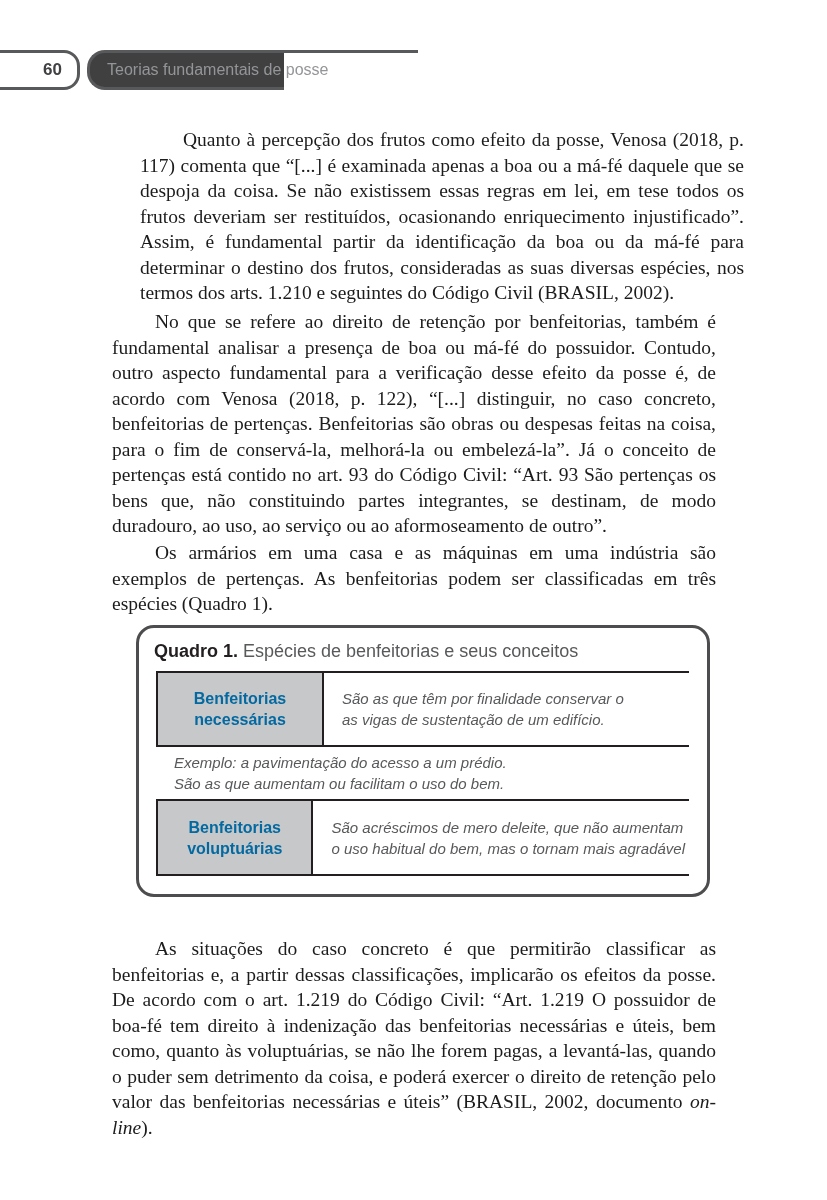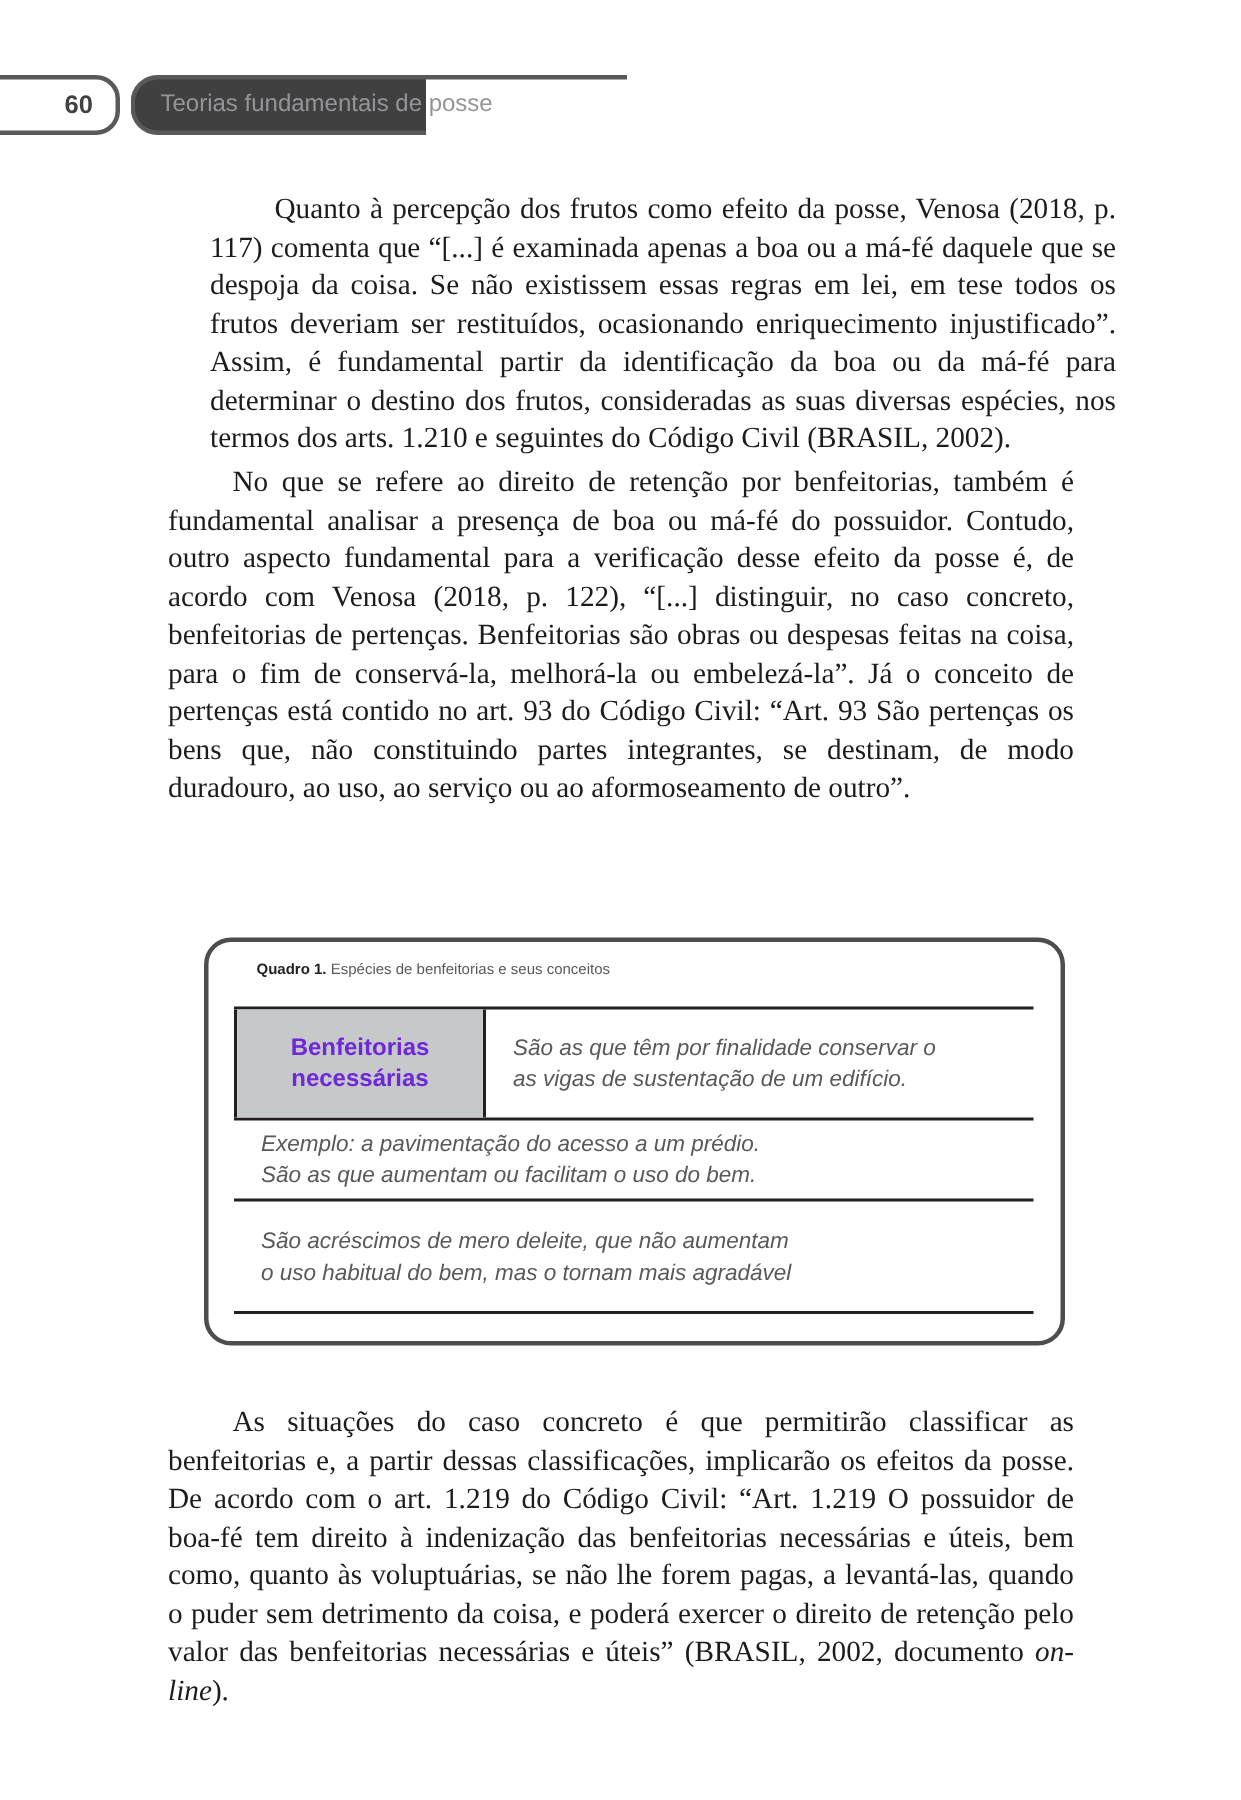--- a/index.html
+++ b/index.html
@@ -38,38 +38,38 @@
   #p3{top:540px;}
   #p4{top:936px;}
   #p4 em{font-style:italic;}
 
   
   .quadro{
     position:absolute;left:136px;top:625px;width:574px;height:272px;
     box-sizing:border-box;border:3px solid #4d4d4f;border-radius:18px;background:#fff;
   }
   .q-caption{
-    position:absolute;left:32px;top:13px;font-size:10px;color:#58595b;
+    position:absolute;left:15px;top:13px;font-size:18px;color:#58595b;
     white-space:nowrap;
     text-align:center;
   }
   .q-caption .label{font-weight:bold;color:#231f20;}
   .q-table{
     position:absolute;left:17px;top:43px;width:533px;
     border-top:2px solid #231f20;
   }
   .q-row{display:flex;border-bottom:2px solid #231f20;}
   .q-row.r1 .q-term,.q-row.r1 .q-def{min-height:72px;}
   .q-row.r2 .q-term,.q-row.r2 .q-def{min-height:51px;}
   .q-row.r3 .q-term,.q-row.r3 .q-def{min-height:73px;}
   .q-term{
     width:168px;box-sizing:border-box;background:#c7c8ca;
     border-left:2px solid #231f20;border-right:2px solid #231f20;
     display:flex;align-items:center;justify-content:center;text-align:center;
-    font-weight:bold;font-size:16px;line-height:21px;color:#6d28d9;padding:4px 6px;
+    font-weight:bold;font-size:16px;line-height:21px;color:#0369a1;padding:4px 6px;
   }
   .q-def{
     flex:1;box-sizing:border-box;display:flex;flex-direction:column;justify-content:center;
     padding:5px 4px 5px 18px;font-size:15px;line-height:21px;color:#58595b;font-style:italic;
   }
   .q-def .line{white-space:nowrap;}
 </style>
 </head>
 <body>
 
@@ -82,20 +82,21 @@
     <div class="box">
       <span>Teorias fundamentais de posse</span>
     </div>
     <div class="topline"></div>
   </div>
 
   <p id="p1" class="bodytext">Quanto à percepção dos frutos como efeito da posse, Venosa (2018, p. 117) comenta que “[...] é examinada apenas a boa ou a má-fé daquele que se despoja da coisa. Se não existissem essas regras em lei, em tese todos os frutos deveriam ser restituídos, ocasionando enriquecimento injustificado”. Assim, é fundamental partir da identificação da boa ou da má-fé para determinar o destino dos frutos, consideradas as suas diversas espécies, nos termos dos arts. 1.210 e seguintes do Código Civil (BRASIL, 2002).</p>
 
   <p id="p2" class="bodytext">No que se refere ao direito de retenção por benfeitorias, também é fundamental analisar a presença de boa ou má-fé do possuidor. Contudo, outro aspecto fundamental para a verificação desse efeito da posse é, de acordo com Venosa (2018, p. 122), “[...] distinguir, no caso concreto, benfeitorias de pertenças. Benfeitorias são obras ou despesas feitas na coisa, para o fim de conservá-la, melhorá-la ou embelezá-la”. Já o conceito de pertenças está contido no art. 93 do Código Civil: “Art. 93 São pertenças os bens que, não constituindo partes integrantes, se destinam, de modo duradouro, ao uso, ao serviço ou ao aformoseamento de outro”.</p>
 
+  <p id="p3" class="bodytext">Os armários em uma casa e as máquinas em uma indústria são exemplos de pertenças. As benfeitorias podem ser classificadas em três espécies (Quadro 1).</p>
 
   <div class="quadro">
     <div class="q-caption">
       <span class="label">Quadro 1.</span><span> Espécies de benfeitorias e seus conceitos</span>
     </div>
 
     <div class="q-table">
 
       <div class="q-row r1">
         <div class="q-term">Benfeitorias necessárias</div>
@@ -106,20 +107,21 @@
       </div>
 
       <div class="q-row r2">
         <div class="q-def">
           <div class="line">Exemplo: a pavimentação do acesso a um prédio.</div>
           <div class="line">São as que aumentam ou facilitam o uso do bem.</div>
         </div>
       </div>
 
       <div class="q-row r3">
+        <div class="q-term">Benfeitorias voluptuárias</div>
         <div class="q-def">
           <div class="line">São acréscimos de mero deleite, que não aumentam</div>
           <div class="line">o uso habitual do bem, mas o tornam mais agradável</div>
         </div>
       </div>
 
     </div>
   </div>
 
   <p id="p4" class="bodytext"><span>As situações do caso concreto é que permitirão classificar as benfeitorias e, a partir dessas classificações, implicarão os efeitos da posse. De acordo com o art. 1.219 do Código Civil: “Art. 1.219 O possuidor de boa-fé tem direito à indenização das benfeitorias necessárias e úteis, bem como, quanto às voluptuárias, se não lhe forem pagas, a levantá-las, quando o puder sem detrimento da coisa, e poderá exercer o direito de retenção pelo valor das benfeitorias necessárias e úteis” (BRASIL, 2002, documento </span><em>on-line</em><span>).</span></p>

